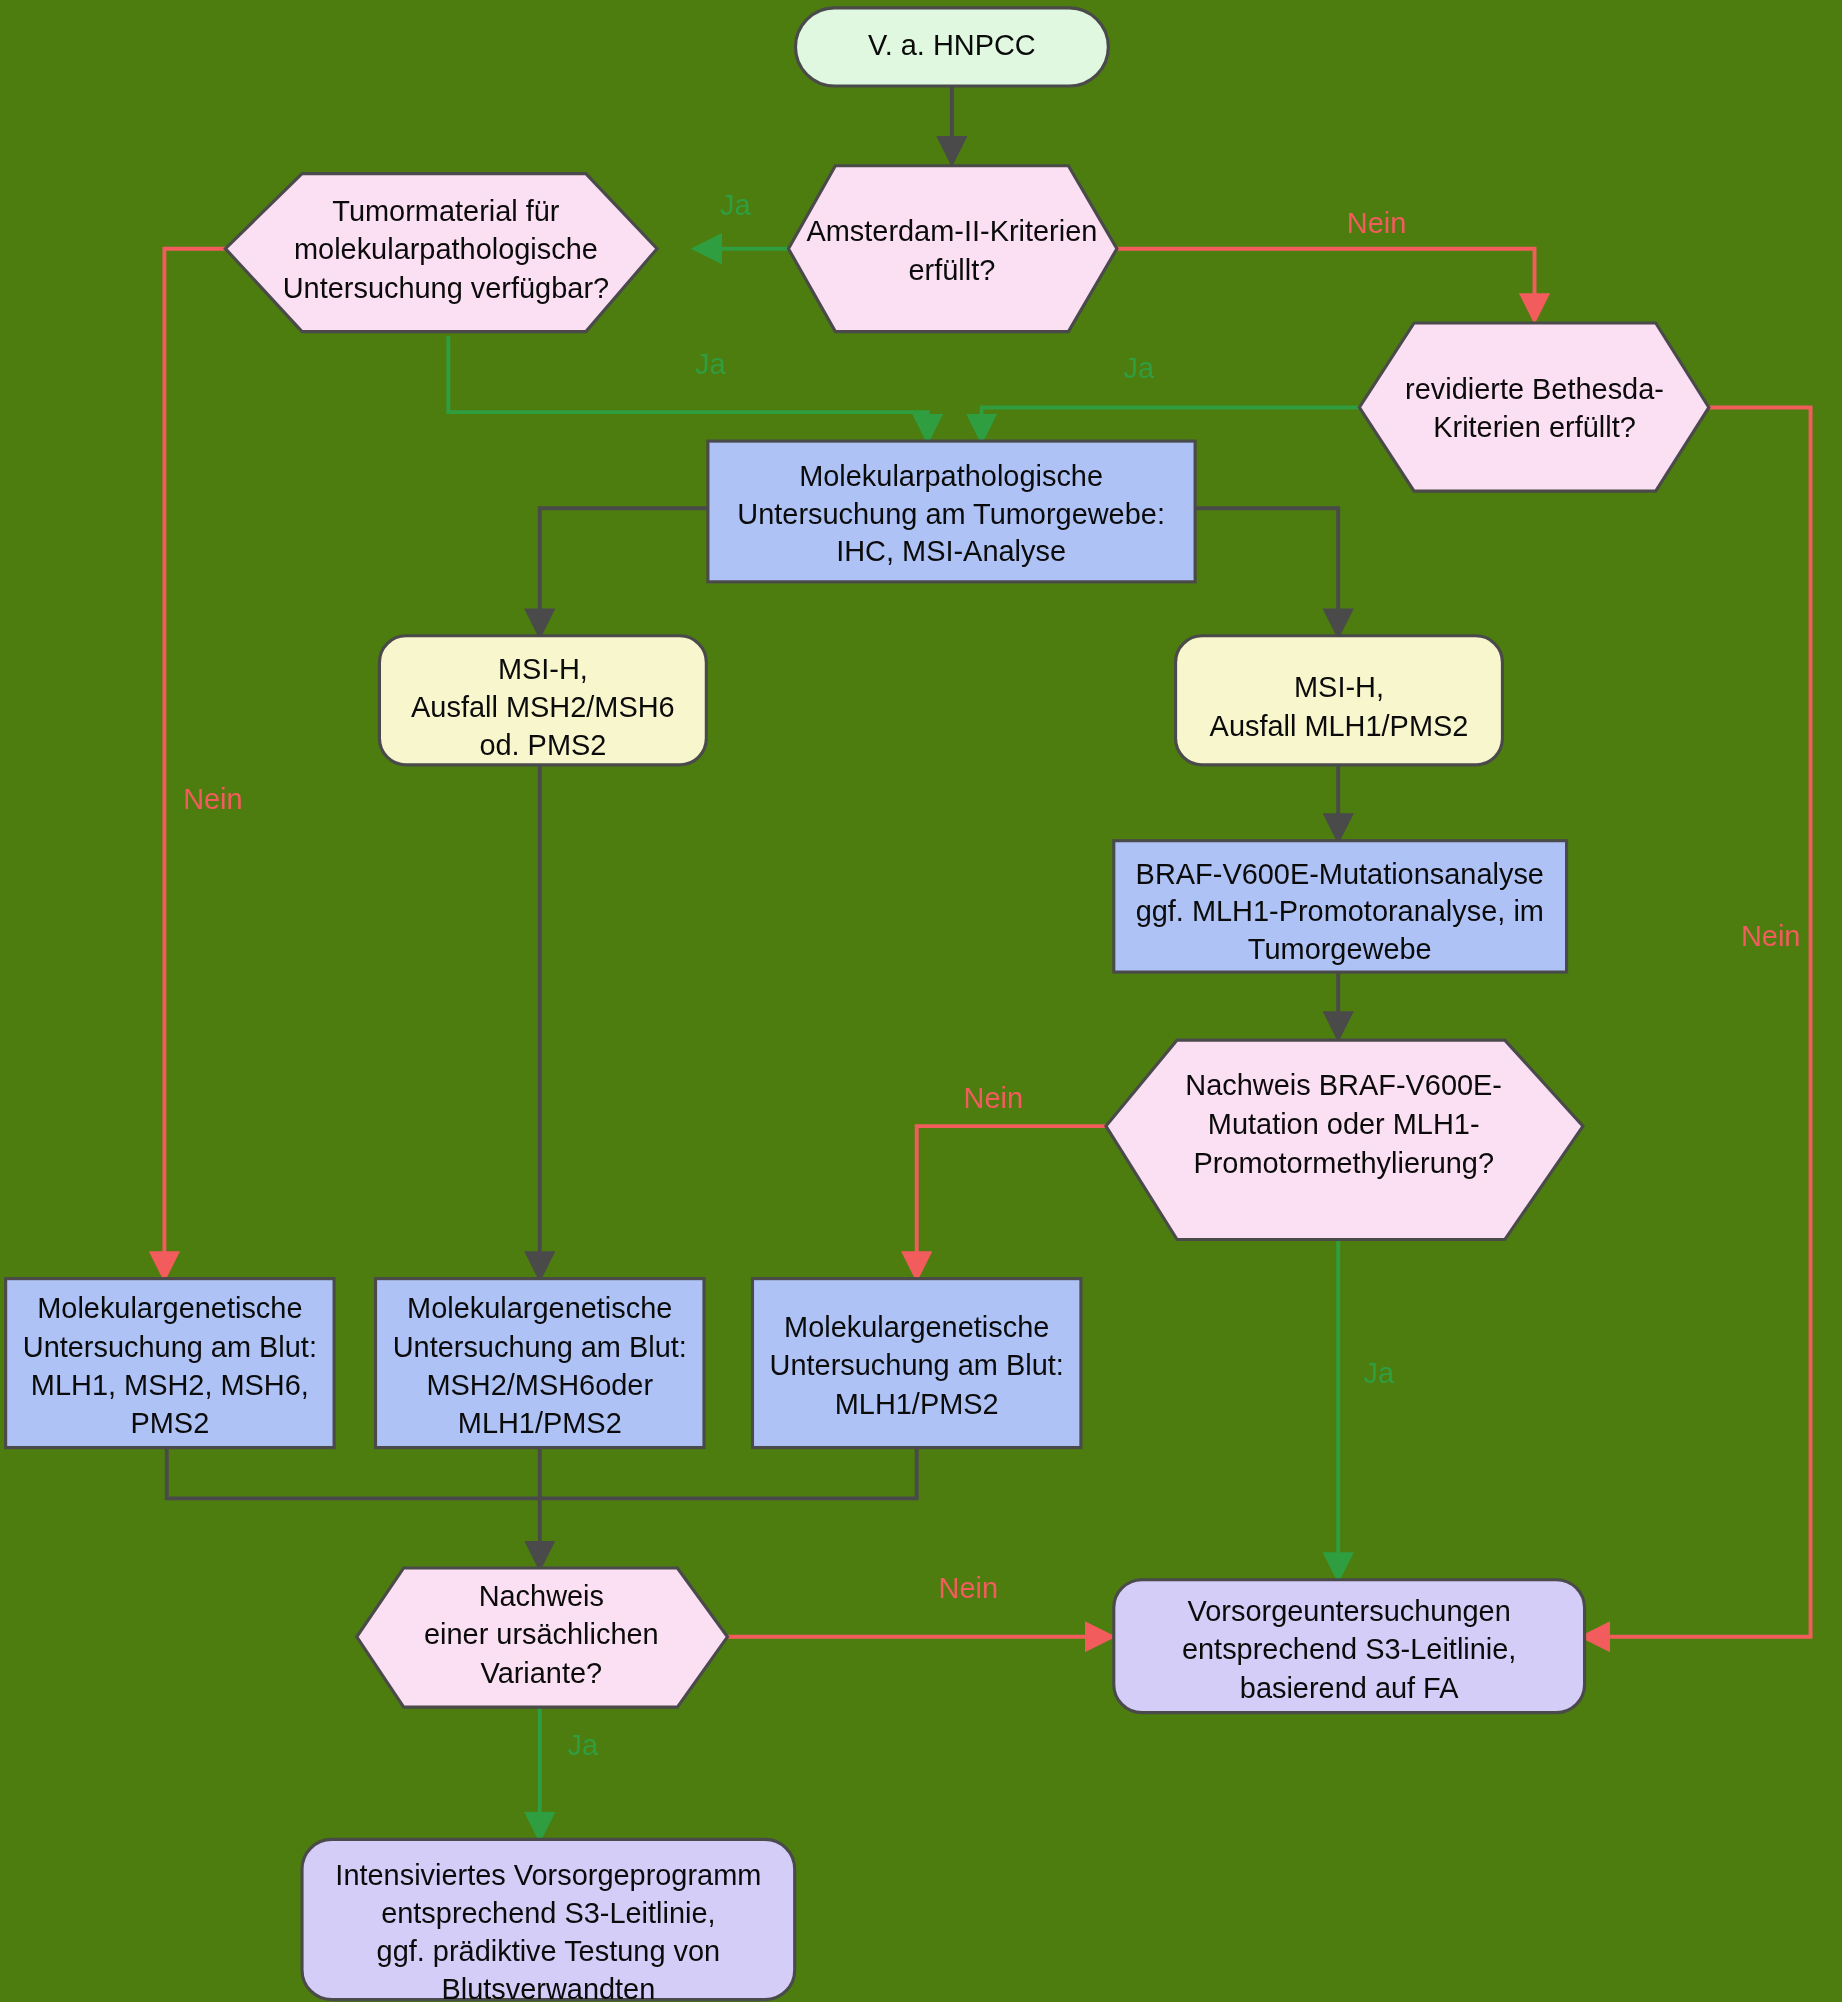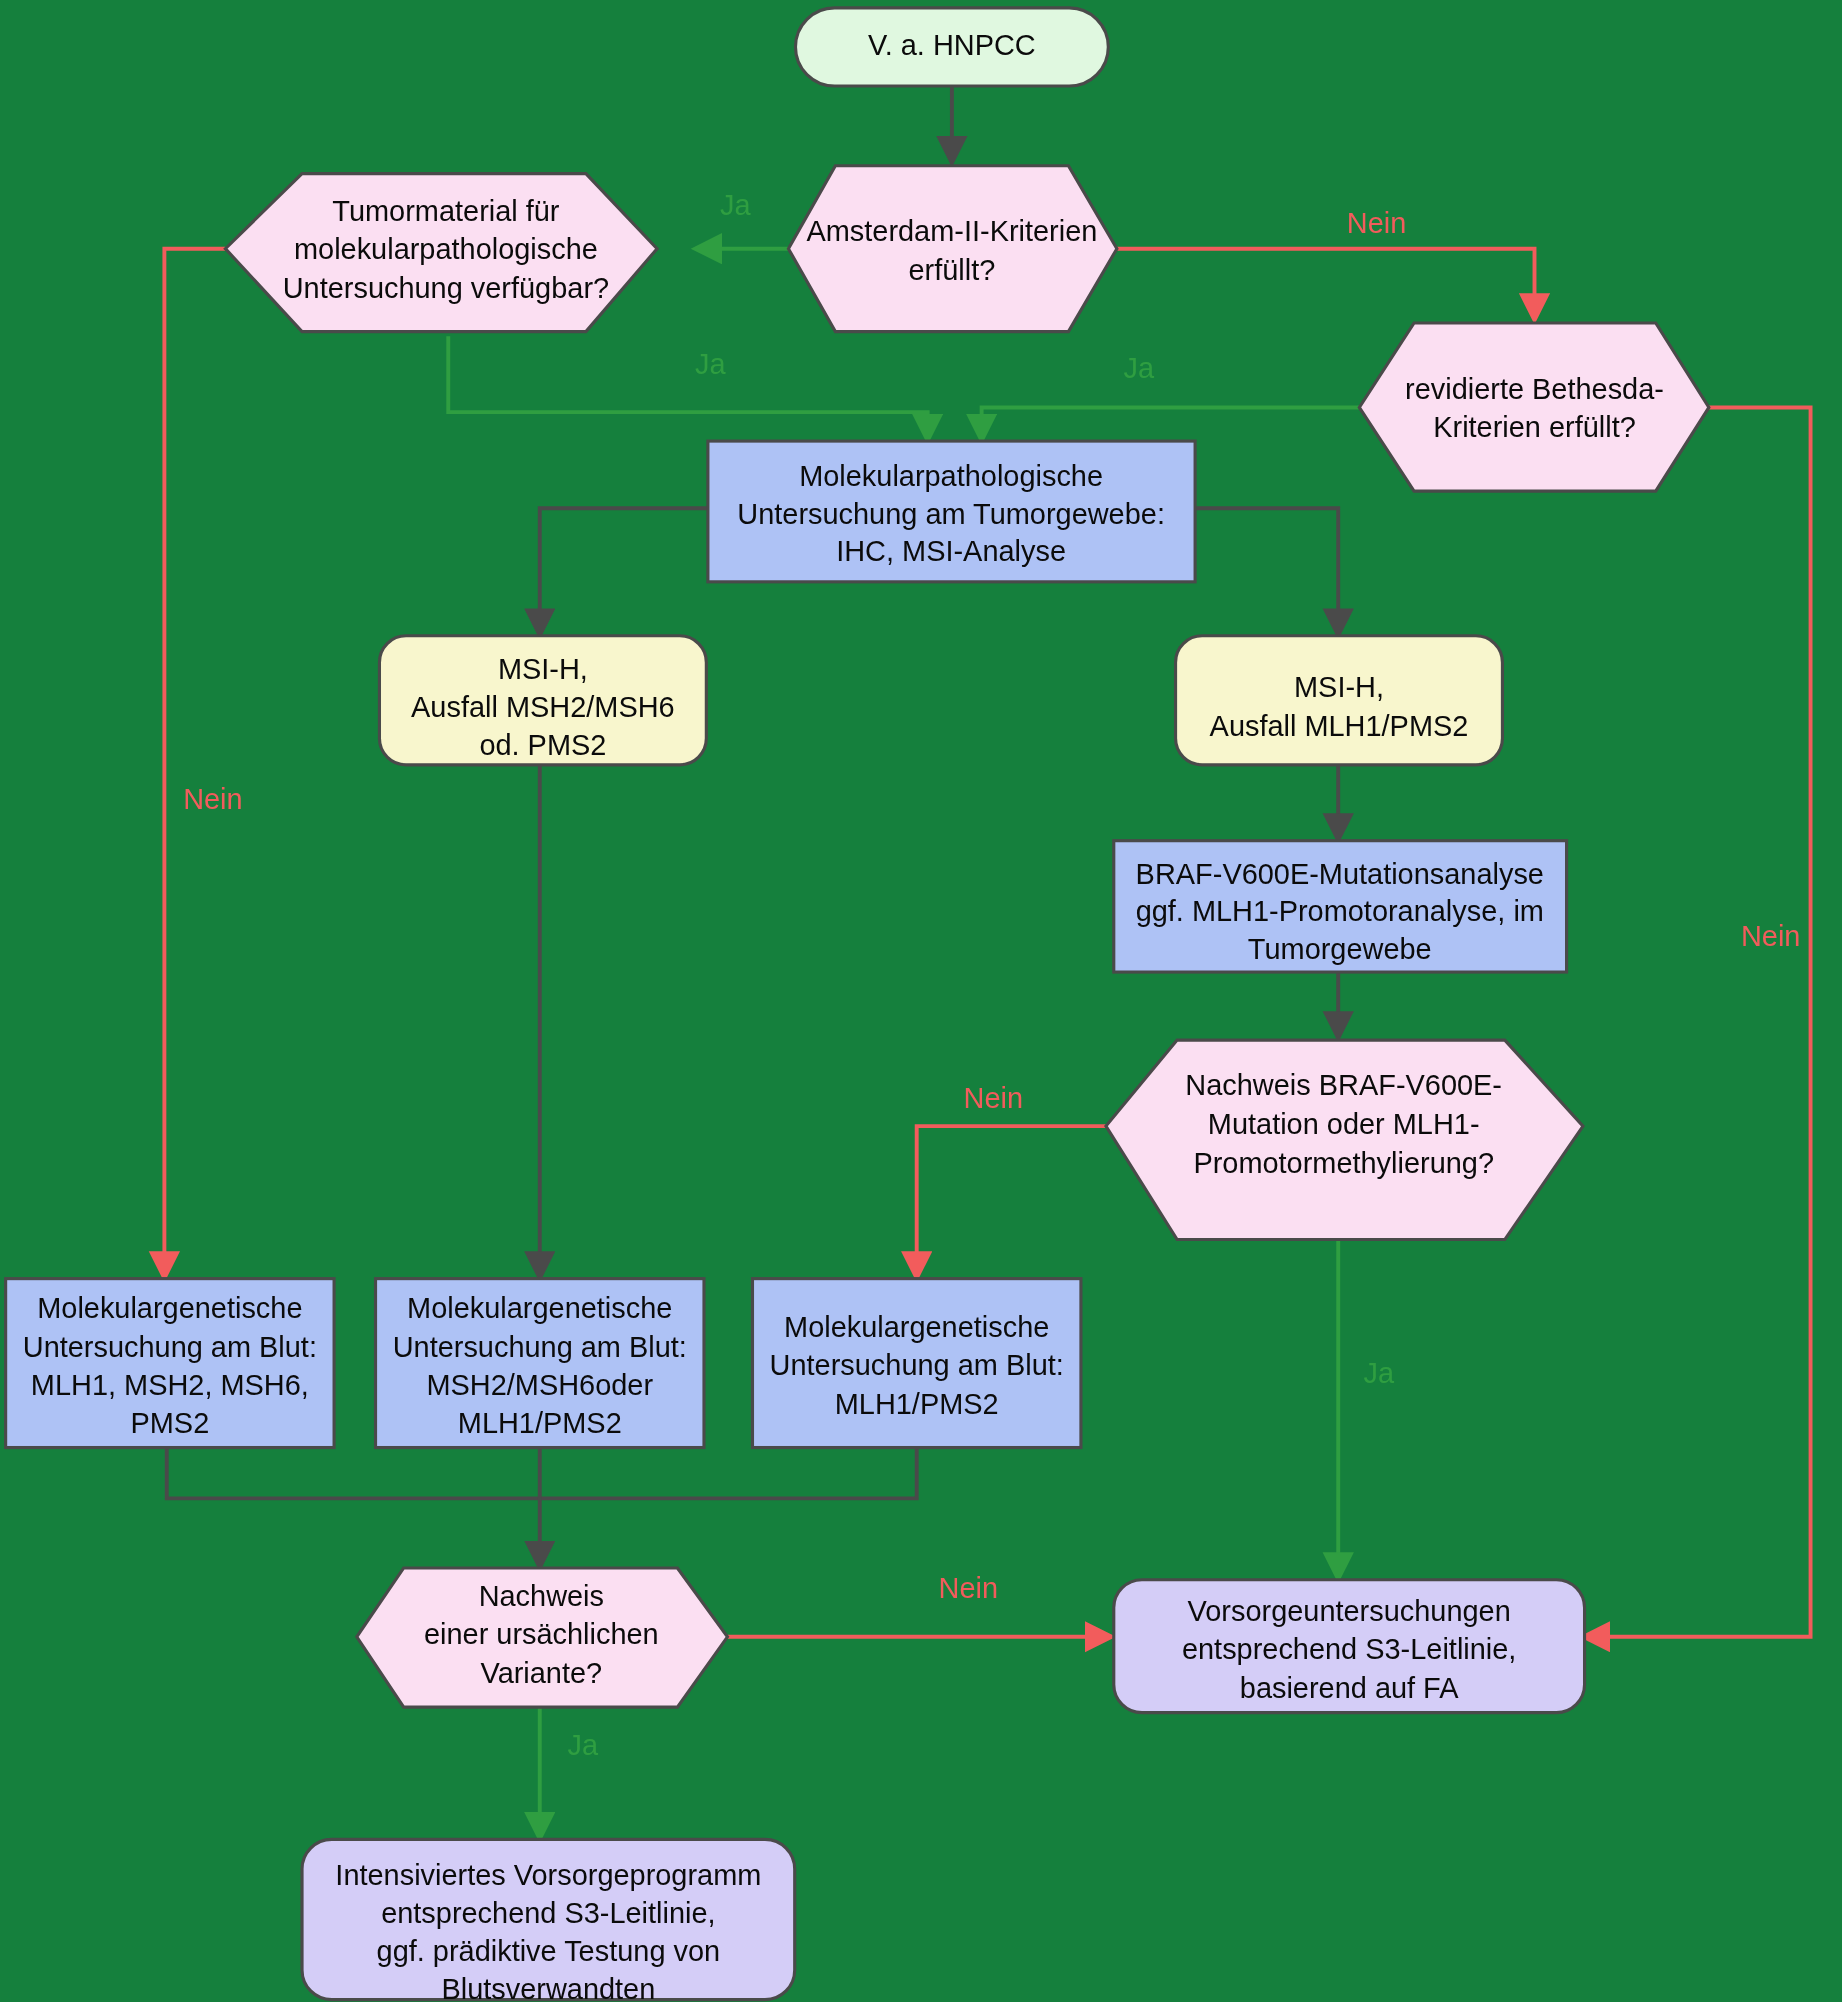--- a/index.html
+++ b/index.html
@@ -1,17 +1,17 @@
 <!DOCTYPE html>
 <html style="font-size:12.5px"><head>
 <meta charset="utf-8">
 <style>
   html,body{margin:0;padding:0;background:#ffffff;}
   body{font-family:"Liberation Sans", sans-serif;}
-  #stage{position:relative;width:1842px;height:2002px;background:#15803d;overflow:hidden;}
+  #stage{position:relative;width:1842px;height:2002px;background:#4d7c0f;overflow:hidden;}
   svg#flow{position:absolute;left:0;top:0;width:1842px;height:2002px;}
   .nodeText{font-family:"Liberation Sans", sans-serif;font-size:37px;fill:#0b0b0b;dominant-baseline:middle;}
   .edgeLabel{font-family:"Liberation Sans", sans-serif;font-size:37px;dominant-baseline:middle;}
   .lbl-yes{fill:#2f9e41;}
   .lbl-no{fill:#f25c5c;}
   .shp{stroke:#4a4a4a;stroke-width:4;}
   .edge{fill:none;stroke-width:5;stroke-linecap:butt;stroke-linejoin:miter;}
   .e-plain{stroke:#4a4a4a;}
   .e-yes{stroke:#2f9e41;}
   .e-no{stroke:#f25c5c;}

